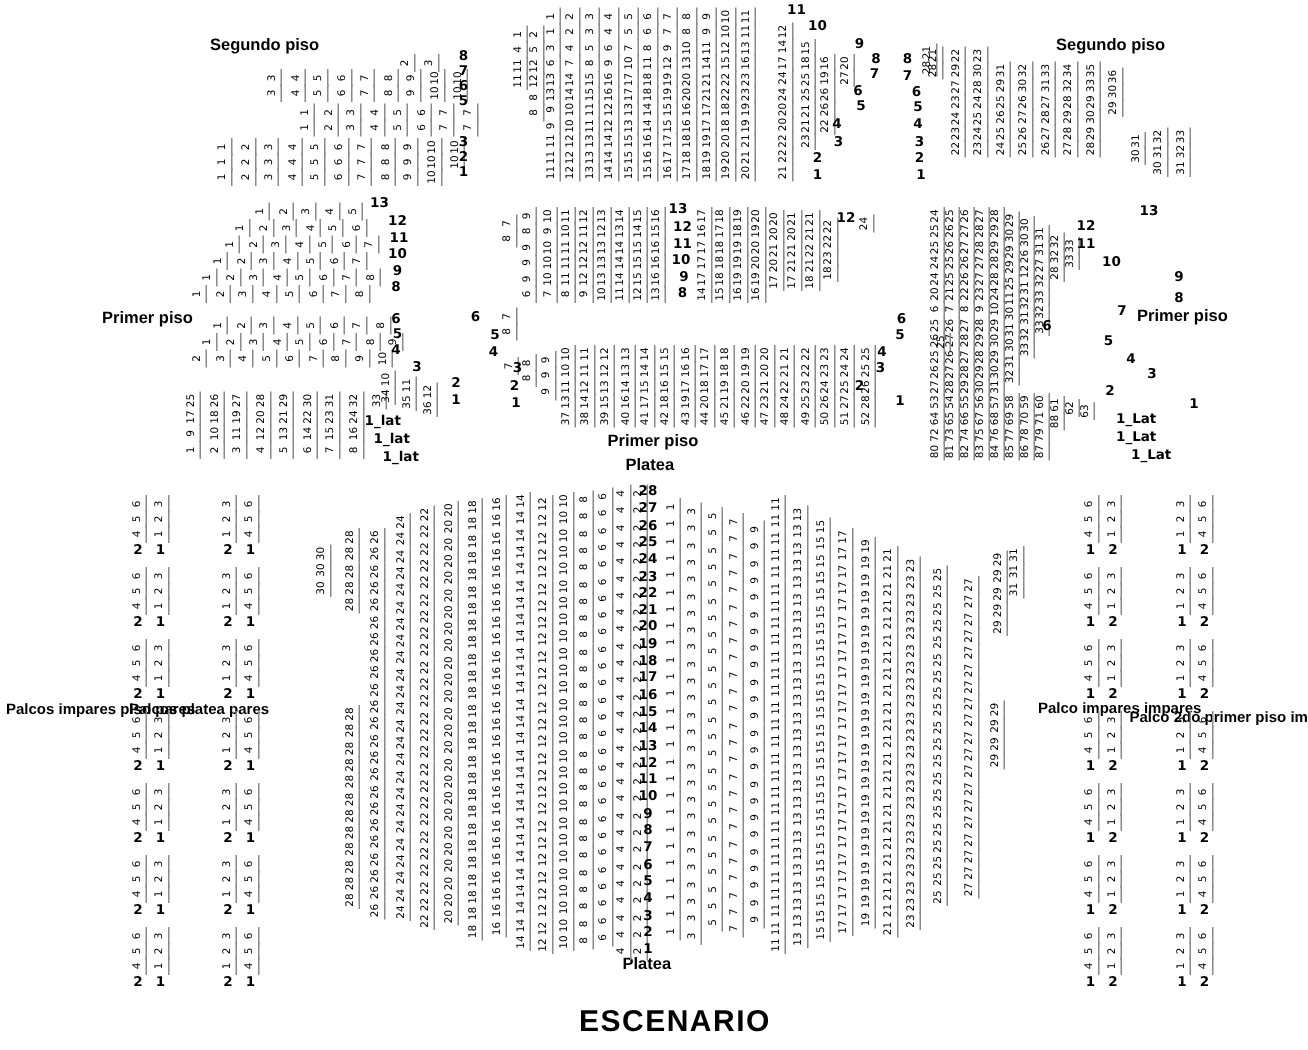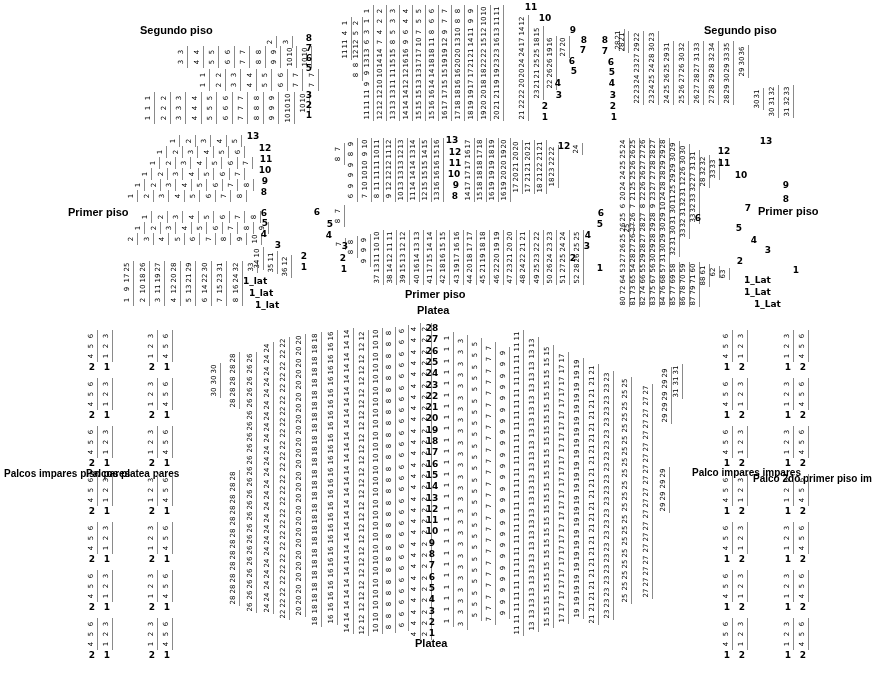--- a/index.html
+++ b/index.html
@@ -31,20 +31,21 @@
   <div class="lbl" id="lbl-seg-right">Segundo piso</div>
   <div class="lbl" id="lbl-pri-left">Primer piso</div>
   <div class="lbl" id="lbl-pri-center">Primer piso</div>
   <div class="lbl" id="lbl-pri-right">Primer piso</div>
   <div class="lbl" id="lbl-platea-top">Platea</div>
   <div class="lbl" id="lbl-platea-bottom">Platea</div>
   <div class="lbl" id="lbl-palcos-pares">Palcos impares piso pares</div>
   <div class="lbl" id="lbl-palco-platea-pares">Palcos platea pares</div>
   <div class="lbl" id="lbl-palco-platea-impares">Palco impares impares</div>
   <div class="lbl" id="lbl-palco-2do">Palco 2do primer piso imp</div>
+  <div class="lbl" id="lbl-escenario">ESCENARIO</div>
 <div class="sc" style="left: 265px; top: 36px;">2</div>
     <div class="sc" style="left: 280.5px; top: 36px;">3</div>
     <div class="sc" style="left: 176px; top: 46px;">3</div>
     <div class="sc" style="left: 191.5px; top: 46px;">4</div>
     <div class="sc" style="left: 207px; top: 46px;">5</div>
     <div class="sc" style="left: 222.5px; top: 46px;">6</div>
     <div class="sc" style="left: 238px; top: 46px;">7</div>
     <div class="sc" style="left: 253.5px; top: 46px;">8</div>
     <div class="sc" style="left: 269px; top: 46px;">9</div>
     <div class="sc" style="left: 284.5px; top: 46px;">10</div>

